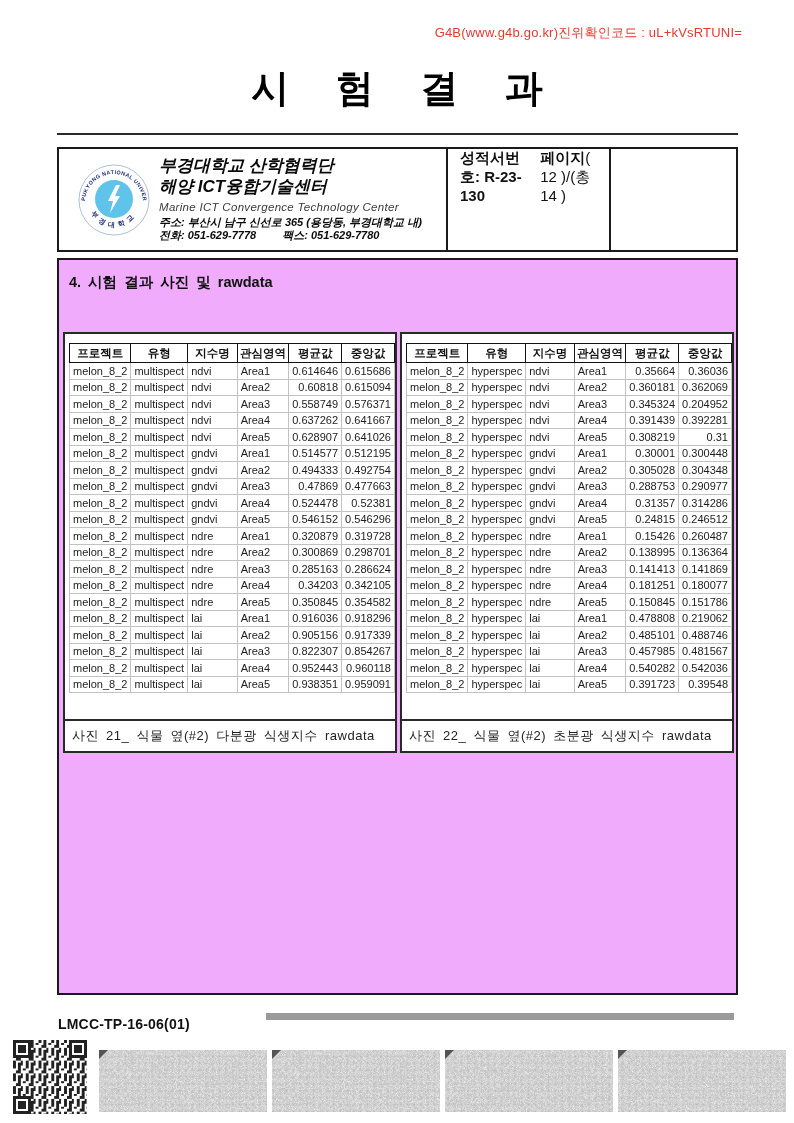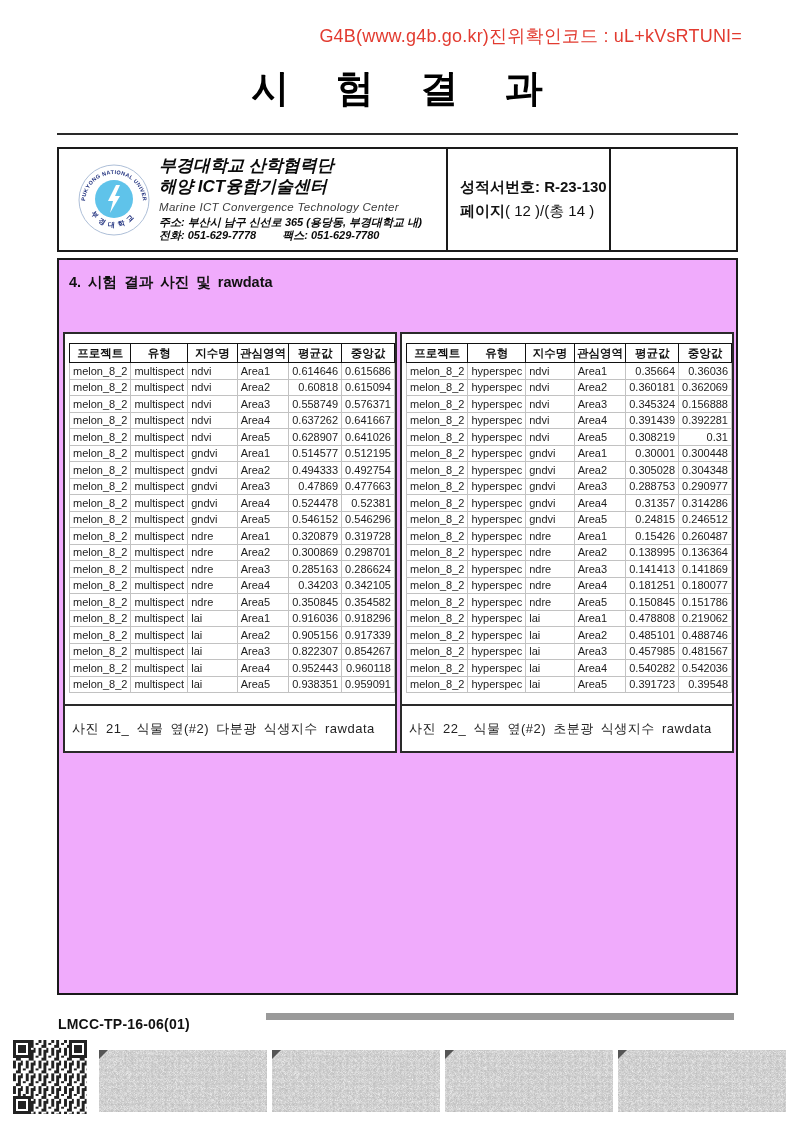--- a/index.html
+++ b/index.html
@@ -1,31 +1,31 @@
 <!DOCTYPE html>
 <html><head>
 <meta charset="utf-8">
 <style>
   * { margin:0; padding:0; box-sizing:border-box; }
   html,body { background:#fff; }
   body { font-family:"Liberation Sans", sans-serif; color:#111; }
   .page { position:relative; width:794px; height:1123px; background:#ffffff; overflow:hidden; }
 
-  .g4b-code { position:absolute; top:24px; right:52px; font-size:18px; letter-spacing:.2px; color:#e23b30; }
+  .g4b-code { position:absolute; top:24px; right:52px; font-size:13px; letter-spacing:.2px; color:#e23b30; }
 
   .doc-title { position:absolute; top:63px; left:0; width:100%; text-align:center;
                font-size:38px; font-weight:bold; letter-spacing:18px; color:#000; text-indent:18px; }
 
   .title-rule { position:absolute; top:133px; left:57px; width:681px; height:2px; background:#2a2a2a; }
 
   
   .header-box { position:absolute; top:147px; left:57px; width:681px; height:105px;
                 border:2px solid #1a1a1a; display:flex; background:#fff; }
   .hb-c1 { width:389px; border-right:2px solid #1a1a1a; display:flex; align-items:center; padding-left:18px; }
-  .hb-c2 { width:163px; border-right:2px solid #1a1a1a; display:flex; flex-direction:column; justify-content:center; padding-left:12px; gap:5px; }
+  .hb-c2 { width:163px; border-right:2px solid #1a1a1a; display:flex; flex-direction:row; justify-content:center; padding-left:12px; gap:5px; }
   .hb-c3 { flex:1; }
   .logo-wrap { width:74px; height:74px; flex:0 0 74px; margin-right:8px; }
   .org-block { display:flex; flex-direction:column; line-height:1.22;font-style:italic; }
   .org-kr { font-size:17px; font-weight:bold; color:#0a0a0a; }
   .org-en { font-size:11.5px; color:#3a3a3a; margin:2px 0 2px 0; letter-spacing:.3px; }
   .org-addr, .org-tel { font-size:11px; font-weight:bold; color:#0a0a0a; }
   .org-tel .sep { display:inline-block; width:26px; }
   .report-no { font-size:15px; font-weight:bold; }
   .page-line { font-size:15px; }
   .page-line .lbl { font-weight:bold; }
@@ -37,21 +37,21 @@
   .data-box { position:absolute; top:52px; width:334px; height:421px; border:2px solid #2a2a2a; background:#fff;margin-top:20px; }
   .data-box.left { left:4px; }
   .data-box.right { left:341px; }
 
   table.xl { border-collapse:collapse; table-layout:fixed; margin:9px 0 0 4px; font-size:11px; }
   table.xl th { border:1.5px solid #111; font-weight:600; font-size:11.5px; height:19px; text-align:center; padding:0 2px; white-space:nowrap; overflow:hidden; }
   table.xl td { border:1px solid #c2c2c2; height:16.5px; padding:0 3px; white-space:nowrap; overflow:hidden; color:#1c1c1c; }
   table.xl td:nth-child(-n+4) { text-align:left; }
   table.xl td:nth-child(n+5) { text-align:right; }
 
-  .caption-row { position:absolute; bottom:0; left:0; right:0; height:47px; border-top:2px solid #2a2a2a;
+  .caption-row { position:absolute; bottom:0; left:0; right:0; height:32px; border-top:2px solid #2a2a2a;
                  display:flex; align-items:center; padding-left:7px; font-size:13px; color:#222;
                  letter-spacing:.5px; word-spacing:3px; white-space:nowrap; }
 
   
   .footer-bar { position:absolute; top:1013px; left:266px; width:468px; height:7px; background:#9a9a9a; }
   .doc-code { position:absolute; top:1016px; left:58px; font-size:14px; font-weight:bold; letter-spacing:.2px; }
 
   .qr { position:absolute; top:1040px; left:13px; width:74px; height:74px; }
   .noise-strip { position:absolute; top:1050px; left:99px; width:687px; height:62px; }
 </style>
@@ -330,21 +330,21 @@
               <td>Area2</td>
               <td>0.360181</td>
               <td>0.362069</td>
             </tr>
             <tr>
               <td>melon_8_2</td>
               <td>hyperspec</td>
               <td>ndvi</td>
               <td>Area3</td>
               <td>0.345324</td>
-              <td>0.156888</td>
+              <td>0.204952</td>
             </tr>
             <tr>
               <td>melon_8_2</td>
               <td>hyperspec</td>
               <td>ndvi</td>
               <td>Area4</td>
               <td>0.391439</td>
               <td>0.392281</td>
             </tr>
             <tr>

